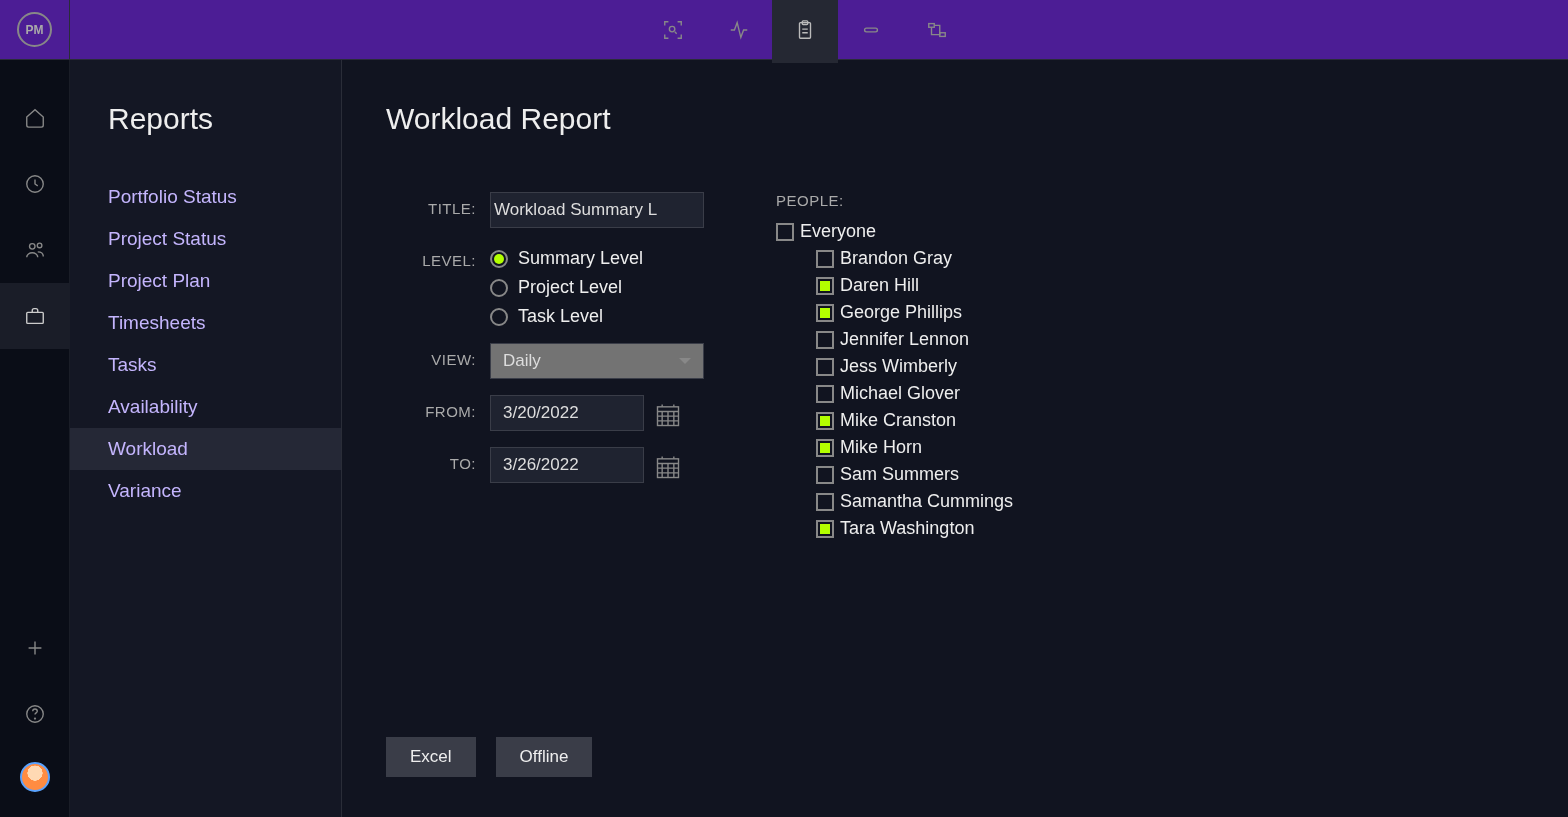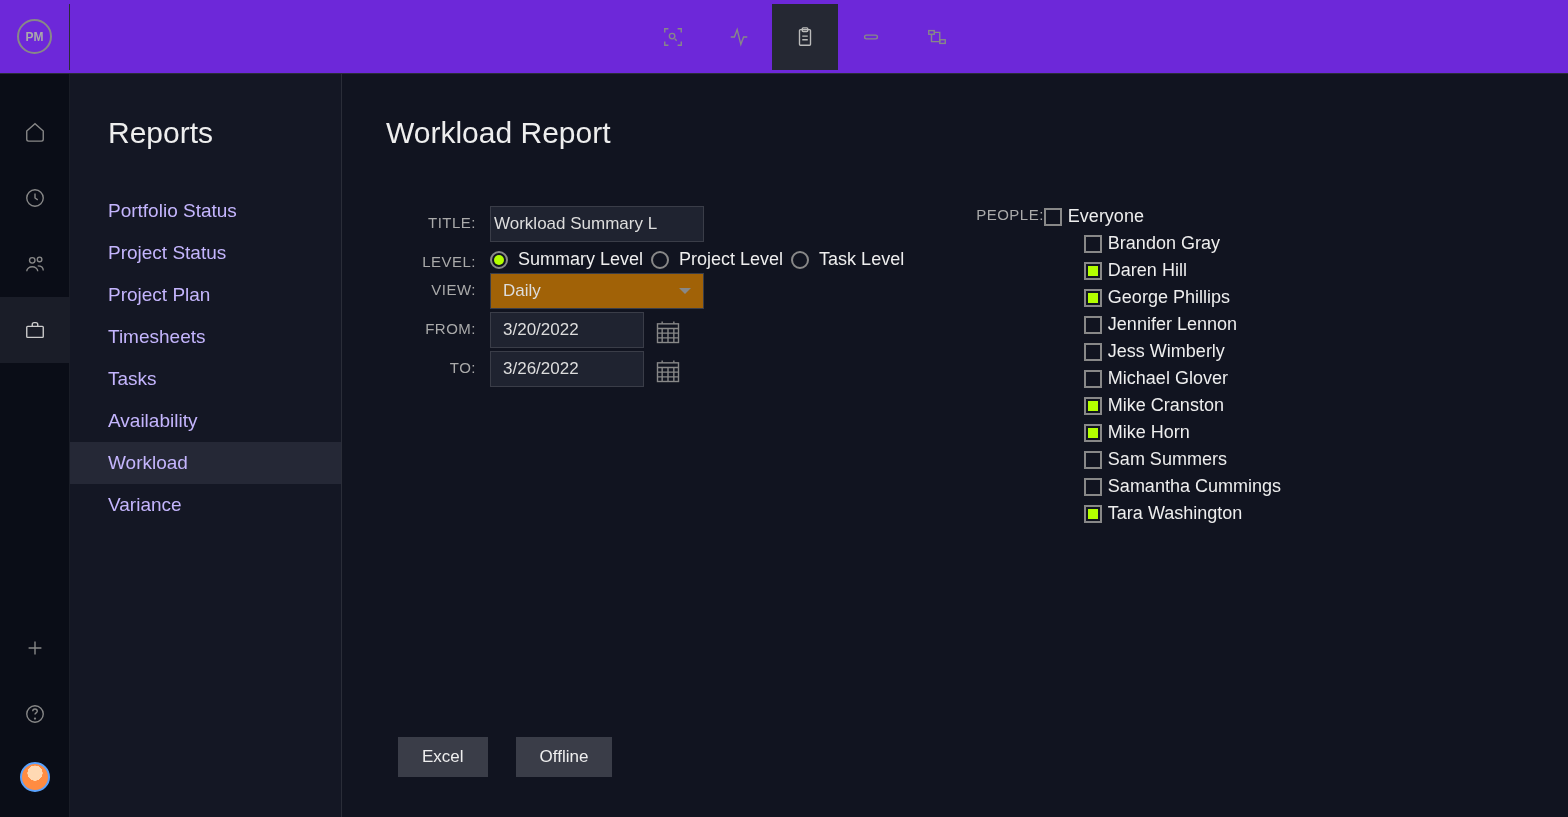--- a/index.html
+++ b/index.html
@@ -9,25 +9,25 @@
     color: #e0e0e0;
     width: 1568px;
     height: 817px;
     overflow: hidden;
     display: flex;
     flex-direction: column;
   }
 
   
   .header {
-    height: 74px;
+    height: 60px;
     display: flex;
     align-items: center;
     border-bottom: 1px solid #2a2d38;
-    background: #6d28d9;
+    background: #4c1d95;
   }
   .logo-cell {
     width: 70px;
     height: 66px;
     display: flex;
     align-items: center;
     justify-content: center;
     border-right: 1px solid #2a2d38;
   }
   .logo {
@@ -148,21 +148,21 @@
     color: #eee;
     margin-bottom: 56px;
   }
   .form-area {
     display: flex;
     gap: 72px;
   }
   .form-col {
     display: flex;
     flex-direction: column;
-    gap: 3px;
+    gap: 16px;
   }
   .form-row {
     display: flex;
     align-items: flex-start;
     gap: 14px;
   }
   .form-label {
     width: 90px;
     text-align: right;
     font-size: 15px;
@@ -184,38 +184,39 @@
     height: 36px;
     background: #1f2330;
     border: 1px solid #3a3d48;
     color: #ddd;
     font-size: 17px;
     padding: 0 12px;
   }
   .select-input {
     width: 214px;
     height: 36px;
-    background: #a16207;
+    background: #737373;
     border: 1px solid #3a3d48;
     color: #ddd;
     font-size: 17px;
     padding: 0 12px;
     display: flex;
     align-items: center;
     justify-content: space-between;
     cursor: pointer;
   }
   .select-caret {
     width: 0; height: 0;
     border-left: 6px solid transparent;
     border-right: 6px solid transparent;
     border-top: 6px solid #888;
   }
   .radio-group {
     display: flex;
+    flex-direction: column;
     gap: 8px;
     padding-top: 4px;
   }
   .radio-item {
     display: flex;
     align-items: center;
     gap: 10px;
     font-size: 18px;
     color: #eee;
     cursor: pointer;
@@ -241,21 +242,21 @@
     height: 28px;
     margin-top: 4px;
     cursor: pointer;
     color: #888;
   }
   .date-row { display: flex; align-items: center; gap: 10px; }
 
   
   .people-col {
     display: flex;
-    flex-direction: row;
+    flex-direction: column;
   }
   .people-label {
     font-size: 15px;
     color: #aaa;
     letter-spacing: 0.5px;
     margin-bottom: 12px;
   }
   .check-item {
     display: flex;
     align-items: center;
@@ -278,23 +279,23 @@
     content: "";
     width: 10px;
     height: 10px;
     background: #b3ff00;
   }
 
   
   .bottom-buttons {
     position: absolute;
     bottom: 40px;
-    left: 56px;
-    display: flex;
-    gap: 28px;
+    left: 44px;
+    display: flex;
+    gap: 20px;
   }
   .btn {
     background: #3a3d48;
     color: #eee;
     border: none;
     padding: 10px 24px;
     font-size: 17px;
     cursor: pointer;
   }
 </style>

